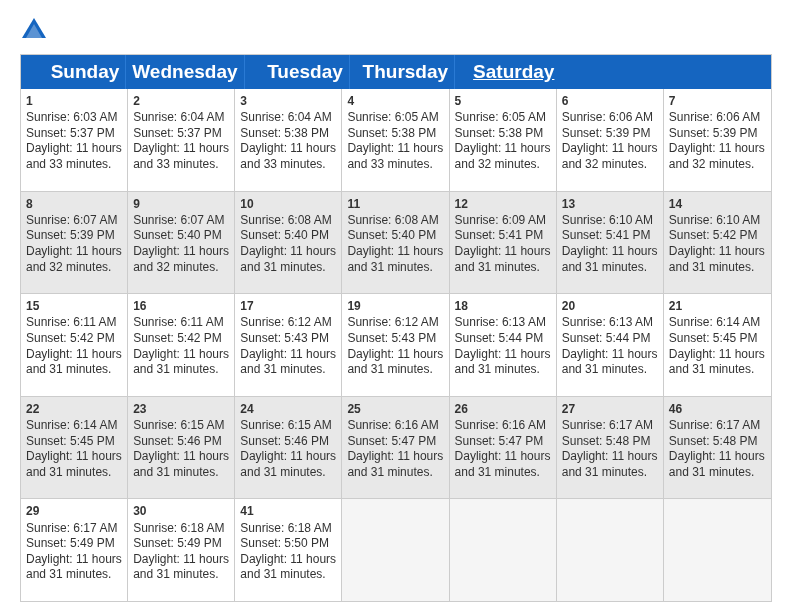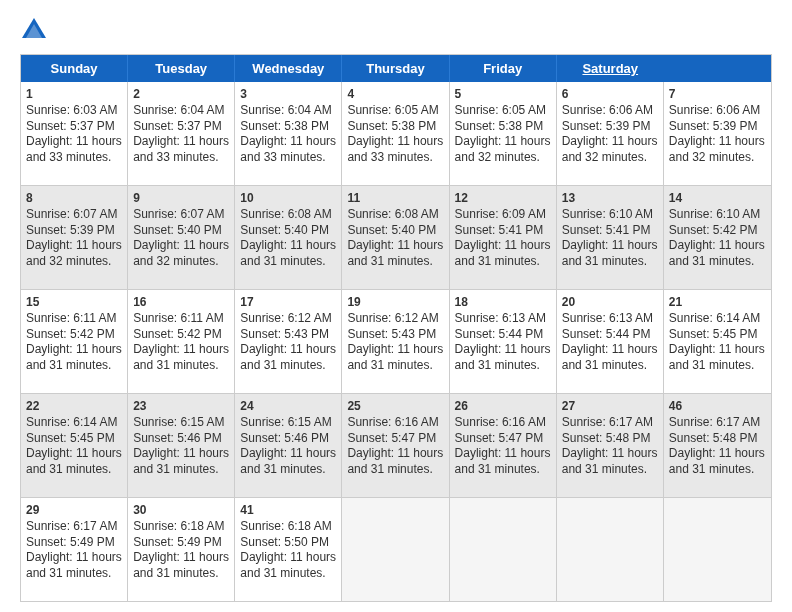--- a/index.html
+++ b/index.html
@@ -67,24 +67,24 @@
       flex-direction: column;
       border: 1px solid #ccc;
     }
     .calendar-header {
       display: grid;
       grid-template-columns: repeat(7, 1fr);
       background: #1565c0;
     }
     .calendar-header .col-header {
       color: #fff;
-      font-size: 13px;
+      font-size: 19px;
       font-weight: bold;
       padding: 6px 6px;
-      text-align: center;
+      text-align: right;
       border-right: 1px solid #2a7ad4;
     }
     .calendar-header .col-header:last-child {
       border-right: none;
       text-decoration: underline;
     }
     .calendar-body {
       display: flex;
       flex-direction: column;
       flex: 1;
@@ -147,24 +147,23 @@
     </div>
     <div class="title-block">
       <h1></h1>
       <h2></h2>
     </div>
   </div>
 
   <div class="calendar">
     <div class="calendar-header">
     <div class="col-header">Sunday</div>
+        <div class="col-header">Wednesday</div>
         <div class="col-header">Tuesday</div>
-        <div class="col-header">Wednesday</div>
         <div class="col-header">Thursday</div>
-        <div class="col-header">Friday</div>
         <div class="col-header">Saturday</div>
       </div>
     <div class="calendar-body">
     <div class="calendar-row">
           <div class="calendar-cell">
             <span class="day-number">1</span>
             <div class="cell-text">Sunrise: 6:03 AM<br>Sunset: 5:37 PM<br>Daylight: 11 hours and 33 minutes.</div>
           </div>
           <div class="calendar-cell">
             <span class="day-number">2</span>

